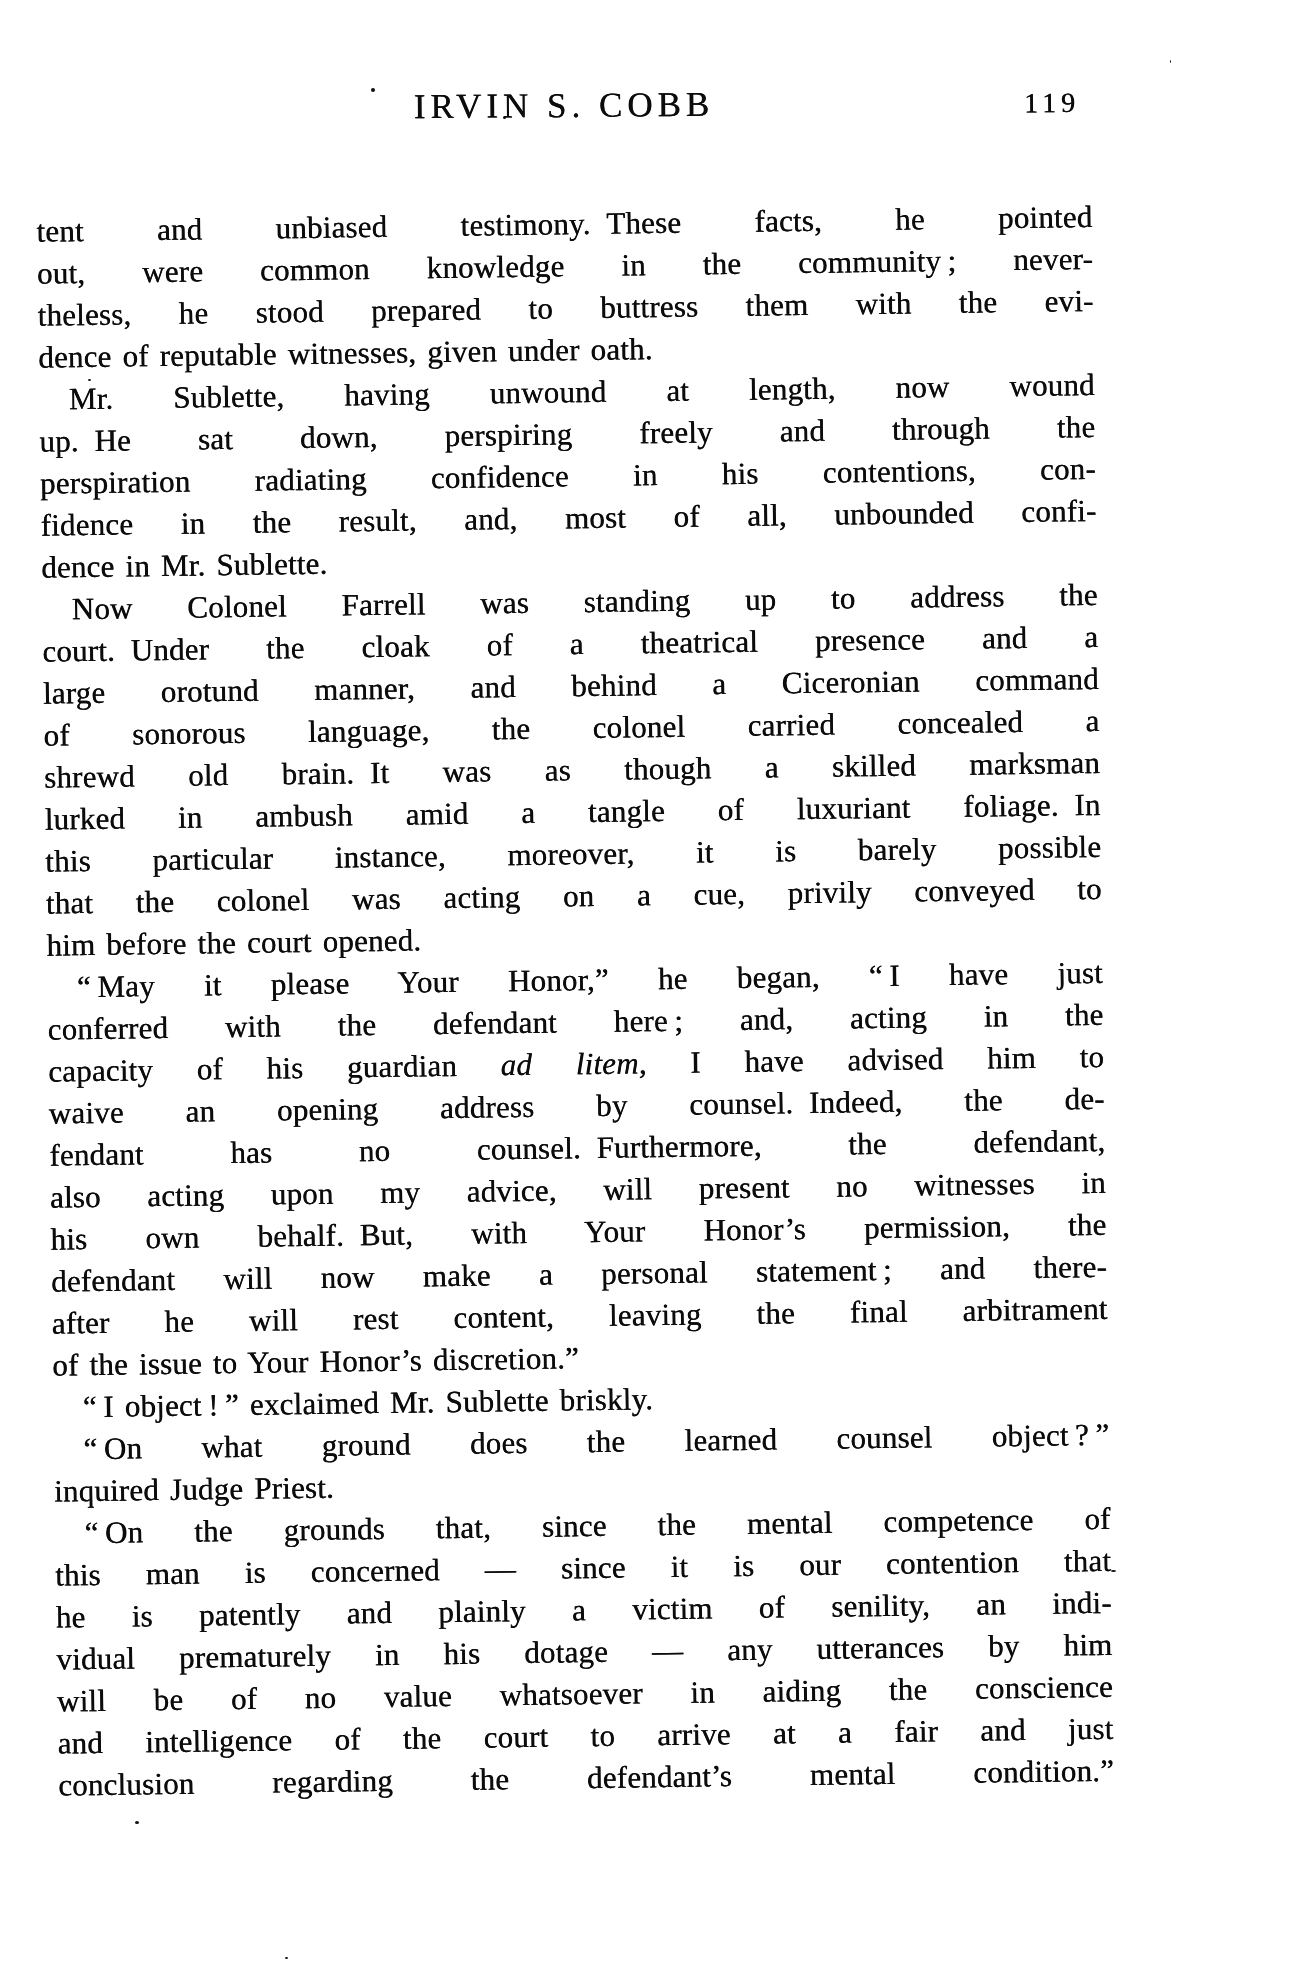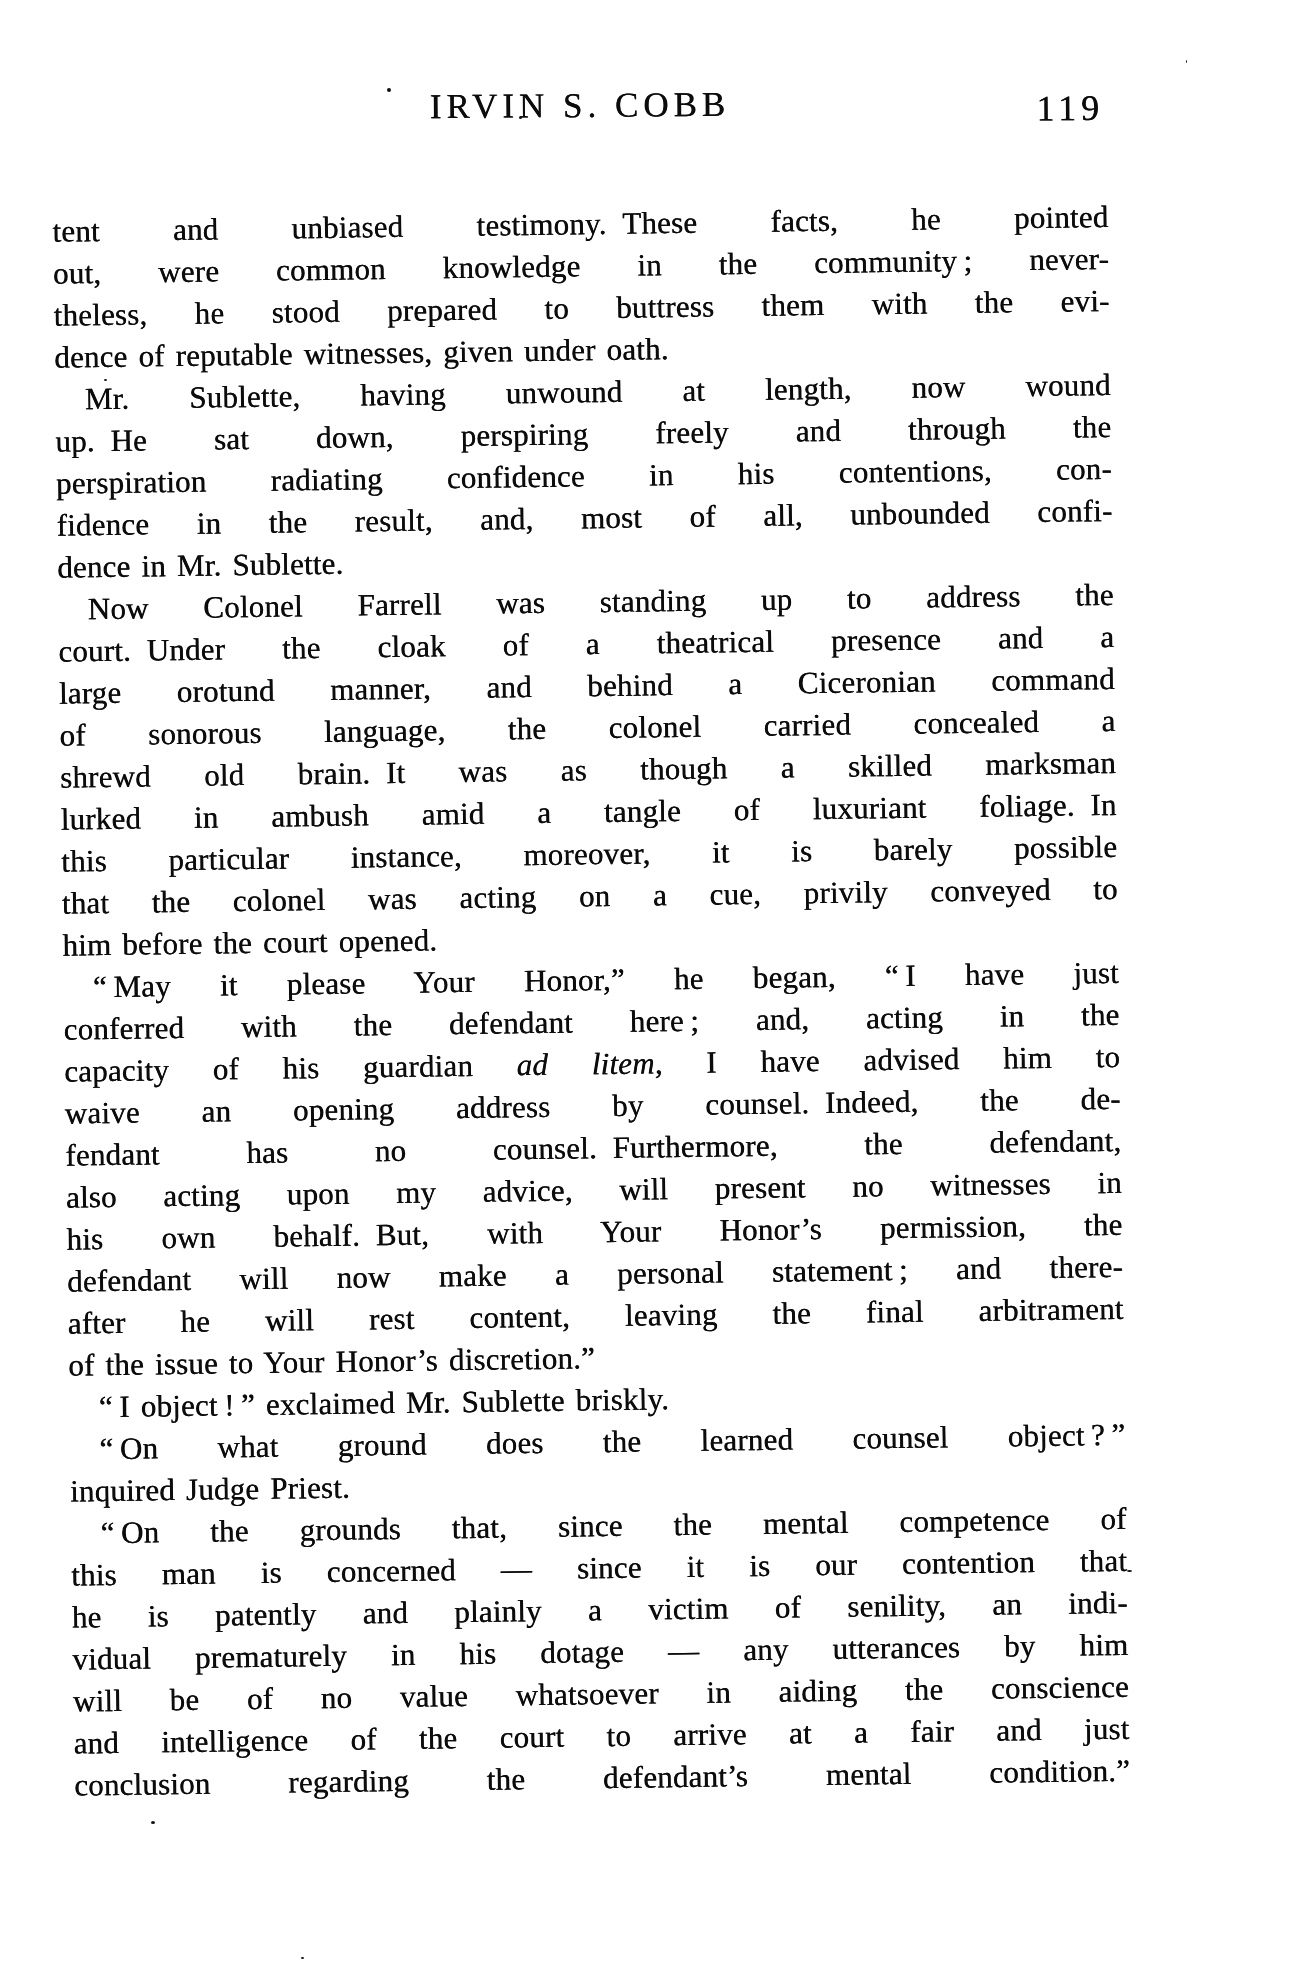--- a/index.html
+++ b/index.html
@@ -1,22 +1,22 @@
 <!DOCTYPE html>
 <html><head>
 <meta charset="utf-8">
 <style>
   html,body{margin:0;padding:0;background:#ffffff;}
   body{width:1309px;height:1981px;font-family:"Liberation Serif","DejaVu Serif",serif;}
-  .page{position:relative;width:1171px;height:1981px;background:#ffffff;overflow:hidden;color:#0c0c0c;margin-left:16px;}
+  .page{position:relative;width:1171px;height:1981px;background:#ffffff;overflow:hidden;color:#0c0c0c;}
 
   
   .header{position:absolute;left:36px;top:86px;width:1056px;height:60px;transform:rotate(-0.45deg);}
   .title{display:block;text-align:center;font-size:35px;letter-spacing:5px;text-shadow:0.4px 0 currentColor;}
-  .pagenum{position:absolute;right:4px;top:5px;font-size:36px;letter-spacing:5px;text-shadow:0.4px 0 currentColor;}
+  .pagenum{position:absolute;right:12px;top:5px;font-size:28px;letter-spacing:5px;text-shadow:0.4px 0 currentColor;}
 
   
   .textcol{position:absolute;left:36px;top:196px;width:1056px;transform:rotate(-0.8deg);transform-origin:100% 0;}
   .line{height:42px;line-height:42px;font-size:31px;letter-spacing:0.2px;word-spacing:3px;
         text-shadow:0.4px 0 currentColor;text-align:left;}
   .line.just{text-align:justify;text-align-last:justify;}
   .line.indent{padding-left:30px;}
   .it{font-style:italic;}
 
   

